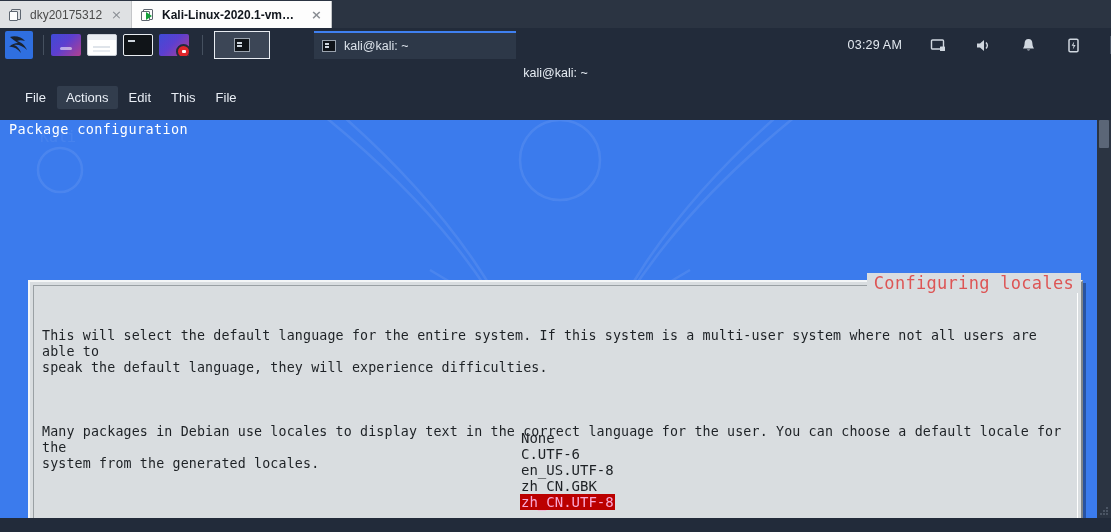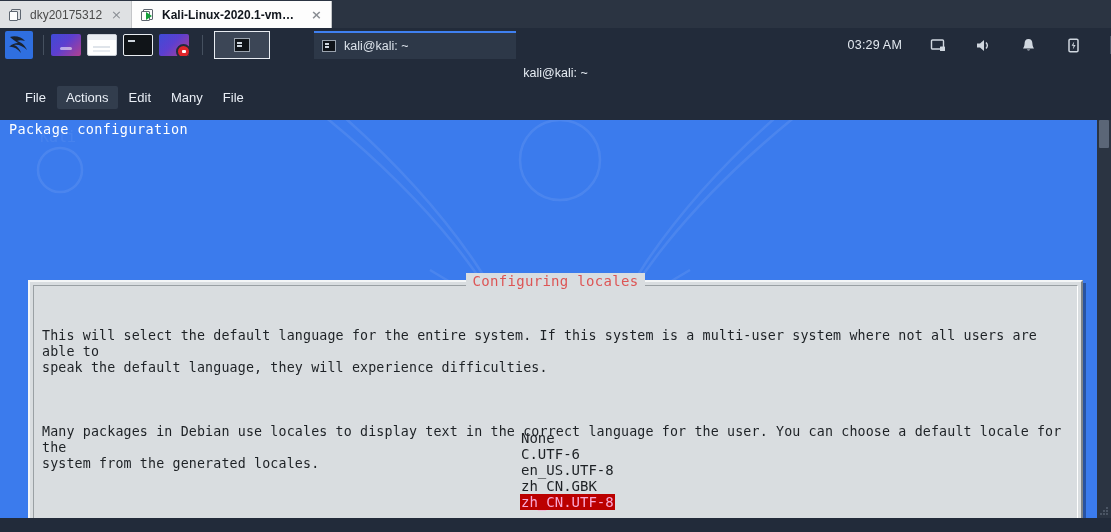--- a/index.html
+++ b/index.html
@@ -356,22 +356,22 @@
     border-top: 1px solid #9aa0a4;
     border-left: 1px solid #9aa0a4;
     border-right: 1px solid #ffffff;
     border-bottom: 1px solid #ffffff;
     box-sizing: border-box;
   }
   .dlgtitle {
     position: absolute;
     top: -9px;
     left: 0; right: 0;
-    text-align: center;
-    font-size: 14px;
+    text-align: right;
+    font-size: 17px;
     color: #dd5555;
     letter-spacing: .3px;
     pointer-events: none;
   }
   .dlgtitle span {
     background: #d9dde0;
     padding: 0 7px;
   }
   .dlgcontent {
     position: absolute;
@@ -494,21 +494,21 @@
   </div>
 
   <div class="termwin">
 
     <div class="termtitle">kali@kali: ~</div>
 
     <div class="menubar">
       <div class="menuitem">File</div>
       <div class="menuitem hl">Actions</div>
       <div class="menuitem">Edit</div>
-      <div class="menuitem">Many</div>
+      <div class="menuitem">This</div>
       <div class="menuitem">File</div>
     </div>
 
     <div class="termbody">
 
       <svg class="wallpaper" width="1111" height="412" viewBox="0 0 1111 412" preserveAspectRatio="none">
         <g fill="none" stroke="#ffffff" stroke-width="2.5" opacity="0.5">
           <path d="M250 -60 C420 60 520 180 560 330 C600 180 700 60 870 -60"></path>
           <path d="M300 -40 C450 80 530 200 560 340"></path>
           <path d="M820 -40 C670 80 592 200 562 340"></path>

